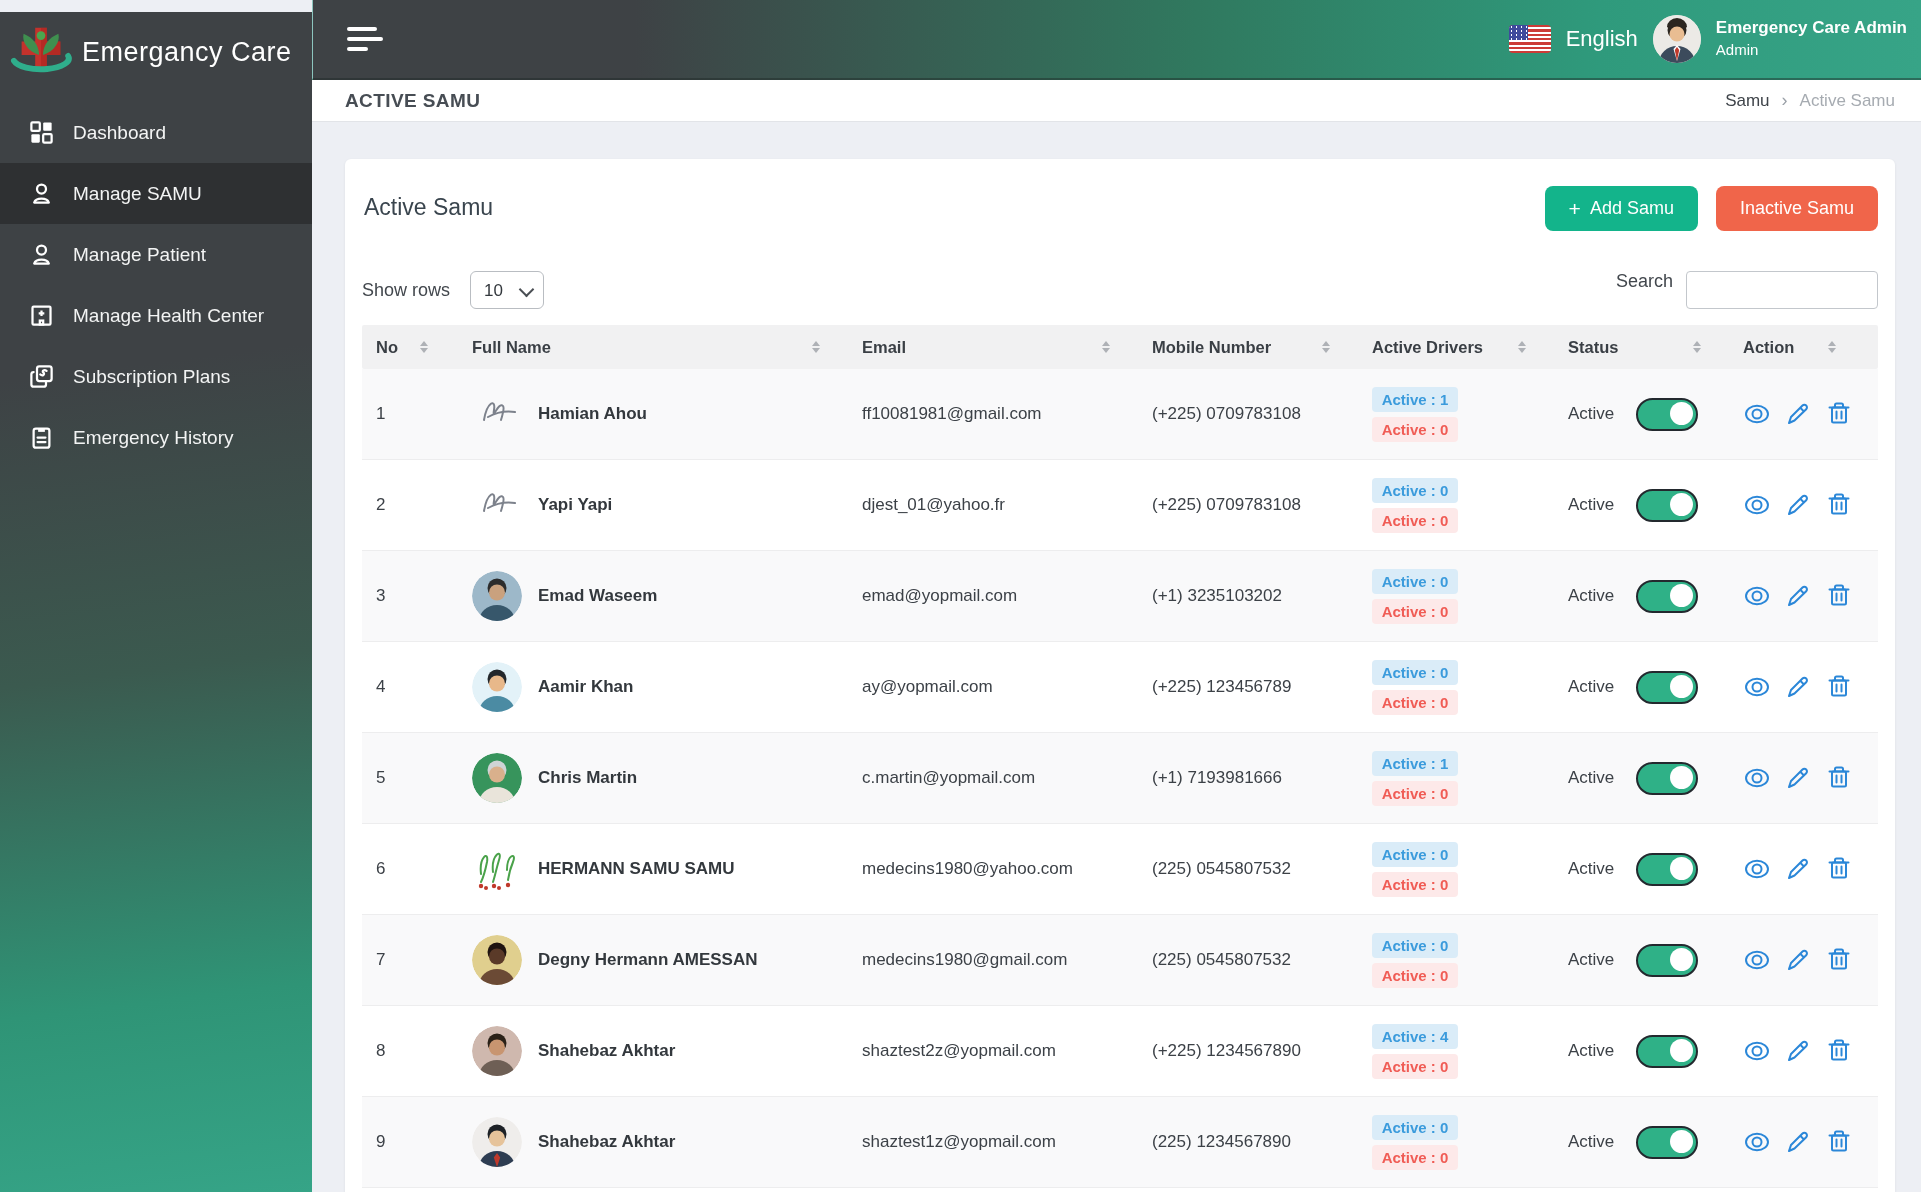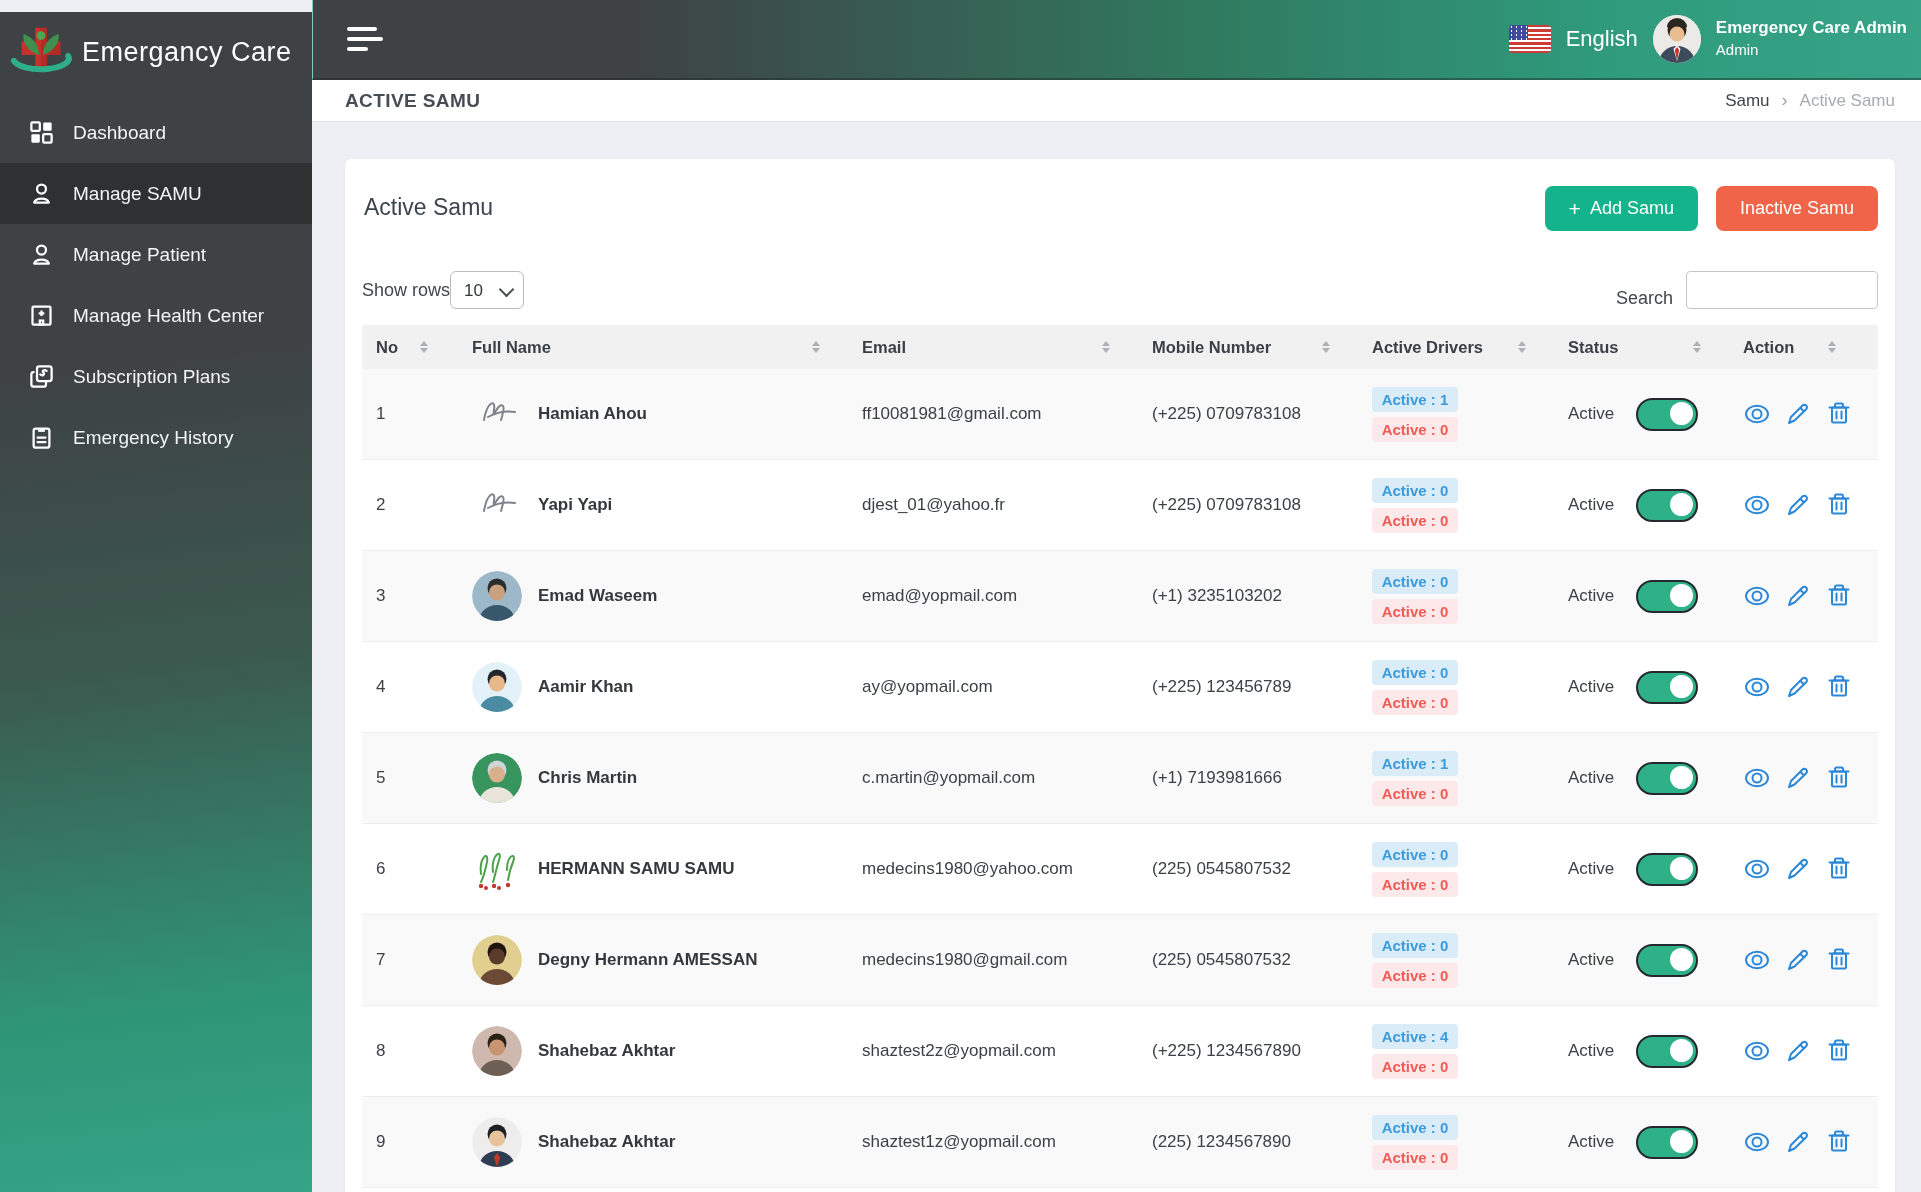--- a/index.html
+++ b/index.html
@@ -59,29 +59,29 @@
   .card-title { font-size:23px; font-weight:500; color:#3a454e; padding-left:2px; padding-top:8px; }
   .btn-group { margin-left:auto; display:flex; gap:18px; }
   .btn { height:45px; border:none; border-radius:8px; color:#fff; font-size:18px; font-weight:500;
     font-family:"Liberation Sans", sans-serif; padding:0 24px; cursor:pointer; display:flex;
     align-items:center; gap:9px; }
   .btn-add { background:var(--accent-teal,#13b48b); }
   .btn-inactive { background:var(--accent-orange,#f0654a); }
   .btn-add .plus { font-size:21px; font-weight:400; }
 
   .controls { margin-top:40px; display:flex; align-items:center; }
-  .show-rows { display:flex; align-items:center; gap:0; font-size:18px; color:#42474d; }
+  .show-rows { display:flex; align-items:center; gap:20px; font-size:18px; color:#42474d; }
   .select-wrap { position:relative; }
   .select-wrap select { appearance:none; -webkit-appearance:none; width:74px; height:38px;
     border:1px solid #b9bdc2; border-radius:6px; font-size:17px; color:#33383d; padding:0 28px 0 13px;
     background:#fff; font-family:"Liberation Sans", sans-serif; cursor:pointer; }
   .select-wrap::after { content:""; position:absolute; right:12px; top:13px; width:9px; height:9px;
     border-right:2px solid #4a4f54; border-bottom:2px solid #4a4f54; transform:rotate(45deg);
     pointer-events:none; }
-  .search-box { margin-left:auto; display:flex; align-items:flex-end; gap:13px; }
+  .search-box { margin-left:auto; display:flex; align-items:flex-start; gap:13px; }
   .search-box label { font-size:18px; color:#42474d; }
   .search-box input { width:192px; height:38px; border:1px solid #c3c7cc; border-radius:4px;
     font-size:16px; padding:0 10px; font-family:"Liberation Sans", sans-serif; }
 
   
   .table { margin-top:16px; }
   .thead, .trow { display:grid; grid-template-columns:110px 390px 290px 220px 196px 175px 135px;
     align-items:center; }
   .thead { background:#f1f1f2; height:44px; border-radius:2px; }
   .th { display:flex; align-items:center; font-size:16.5px; font-weight:700; color:#3a3f45;

